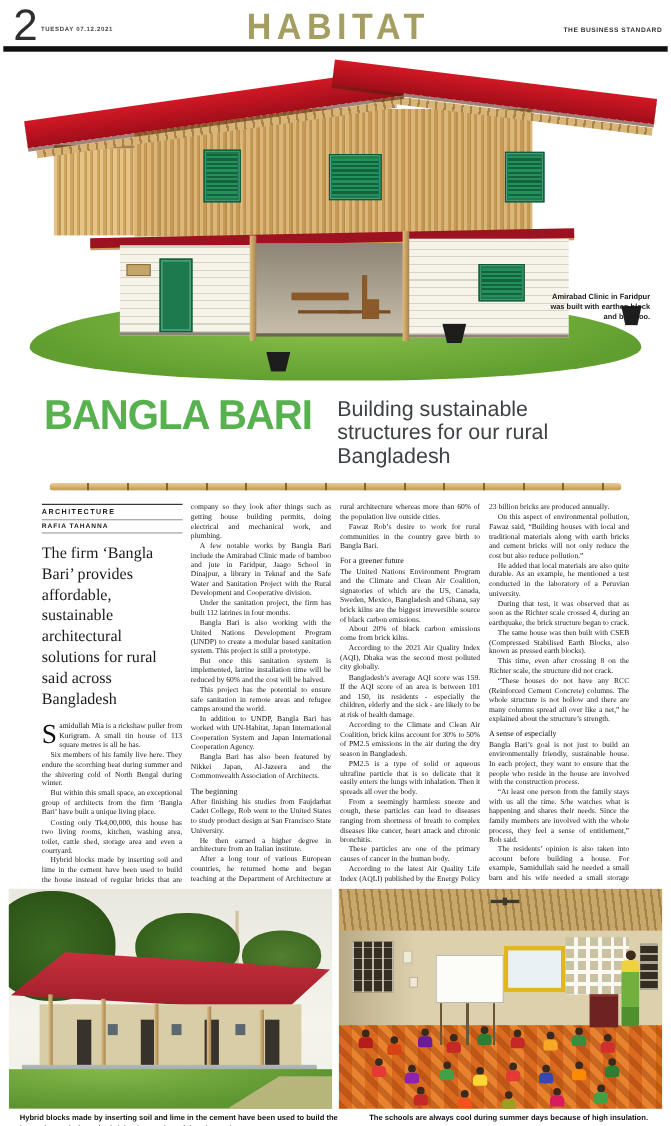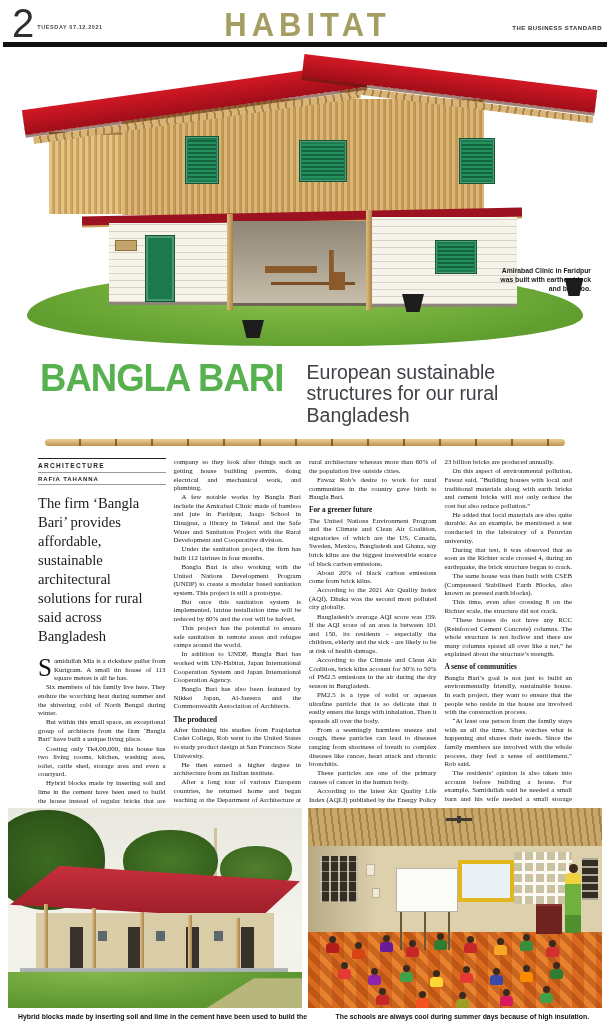--- a/index.html
+++ b/index.html
@@ -73,21 +73,21 @@
   
   .article { display:flex; gap:8px; padding:12px 38px 0; height:358px; overflow:hidden; }
   .col { flex:1; min-width:0; }
   .kicker-box { border-top:1.5px solid #222; margin-bottom:6px; }
   .kicker { font-size:6.5px; font-weight:bold; letter-spacing:1.3px; color:#222; padding:3px 0 2.5px; border-bottom:.5px solid #9a9a9a; }
   .byline { font-size:6px; font-weight:bold; letter-spacing:.9px; color:#222; padding:3px 0 2.5px; border-bottom:.5px solid #9a9a9a; }
   .standfirst { font-family:"Liberation Serif", serif; font-size:14.6px; line-height:1.3; color:#1b1b1b; margin:9px 0 11px; }
   .para { font-family:"Liberation Serif", serif; font-size:6.9px; line-height:8.6px; text-align:justify;
           color:#161616; text-indent:8px; margin-bottom:.5px; }
   .col .para:first-child, .para.drop { text-indent:0; }
-  .subhead { font-family:"Liberation Serif", serif; font-size:7.3px; line-height:1.2; font-weight:bold; margin:4.5px 0 1.5px; color:#111; }
+  .subhead { font-family:"Liberation Serif", serif; font-size:7.3px; line-height:1.2; font-weight:normal; margin:4.5px 0 1.5px; color:#111; }
   .subhead + .para { text-indent:0; }
   .dropcap { float:left; font-family:"Liberation Serif", serif; font-size:25px; line-height:19px; padding:1px 2px 0 0; color:#111; }
 
   
   .photo-strip { display:flex; gap:6px; padding:0 8px; height:200px; margin-top:4px; }
   .photo-school, .photo-class { position:relative; flex:1; overflow:hidden; }
   .photo-school { background:linear-gradient(#e9e8df,#f5f4ec 60%,#eef0e6); }
   .tree { position:absolute; border-radius:48%; }
   .tree1 { left:-18px; top:2px; width:115px; height:100px; background:radial-gradient(#3c6b22,#274b14); }
   .tree2 { left:115px; top:22px; width:95px; height:62px; background:radial-gradient(#477a29,#2e5718); }
@@ -191,21 +191,21 @@
     <div class="furn-chair"></div>
   </div>
   <div class="pot pot1"></div>
   <div class="pot pot2"></div>
   <div class="pot pot3"></div>
   <div class="photo-caption">Amirabad Clinic in Faridpur was built with earthen block and bamboo.</div>
 </div>
 
 <div class="headline-row">
   <div class="headline">BANGLA BARI</div>
-  <div class="subtitle">European sustainable structures for our rural Bangladesh</div>
+  <div class="subtitle">Building sustainable structures for our rural Bangladesh</div>
 </div>
 <div class="bamboo-divider"></div>
 
 <div class="article">
   <div class="col">
     <div class="kicker-box">
       <div class="kicker">ARCHITECTURE</div>
       <div class="byline">RAFIA TAHANNA</div>
     </div>
     <div class="standfirst">The firm ‘Bangla Bari’ provides affordable, sustainable architectural solutions for rural said across Bangladesh</div>
@@ -220,21 +220,21 @@
   <div class="col">
     <div>
         <p class="para">company so they look after things such as getting house building permits, doing electrical and mechanical work, and plumbing.</p>
         <p class="para">A few notable works by Bangla Bari include the Amirabad Clinic made of bamboo and jute in Faridpur, Jaago School in Dinajpur, a library in Teknaf and the Safe Water and Sanitation Project with the Rural Development and Cooperative division.</p>
         <p class="para">Under the sanitation project, the firm has built 112 latrines in four months.</p>
         <p class="para">Bangla Bari is also working with the United Nations Development Program (UNDP) to create a modular based sanitation system. This project is still a prototype.</p>
         <p class="para">But once this sanitation system is implemented, latrine installation time will be reduced by 60% and the cost will be halved.</p>
         <p class="para">This project has the potential to ensure safe sanitation in remote areas and refugee camps around the world.</p>
         <p class="para">In addition to UNDP, Bangla Bari has worked with UN-Habitat, Japan International Cooperation System and Japan International Cooperation Agency.</p>
         <p class="para">Bangla Bari has also been featured by Nikkei Japan, Al-Jazeera and the Commonwealth Association of Architects.</p>
-        <h3 class="subhead">The produced</h3>
+        <h3 class="subhead">The beginning</h3>
         <p class="para">After finishing his studies from Faujdarhat Cadet College, Rob went to the United States to study product design at San Francisco State University.</p>
         <p class="para">He then earned a higher degree in architecture from an Italian institute.</p>
         <p class="para">After a long tour of various European countries, he returned home and began teaching at the Department of Architecture at North South University.</p>
       </div>
   </div>
   <div class="col">
     <div>
         <p class="para">rural architecture whereas more than 60% of the population live outside cities.</p>
         <p class="para">Fawaz Rob’s desire to work for rural communities in the country gave birth to Bangla Bari.</p>
         <h3 class="subhead">For a greener future</h3>
@@ -251,21 +251,21 @@
   </div>
   <div class="col">
     <div>
         <p class="para">23 billion bricks are produced annually.</p>
         <p class="para">On this aspect of environmental pollution, Fawaz said, “Building houses with local and traditional materials along with earth bricks and cement bricks will not only reduce the cost but also reduce pollution.”</p>
         <p class="para">He added that local materials are also quite durable. As an example, he mentioned a test conducted in the laboratory of a Peruvian university.</p>
         <p class="para">During that test, it was observed that as soon as the Richter scale crossed 4, during an earthquake, the brick structure began to crack.</p>
         <p class="para">The same house was then built with CSEB (Compressed Stabilised Earth Blocks, also known as pressed earth blocks).</p>
         <p class="para">This time, even after crossing 8 on the Richter scale, the structure did not crack.</p>
         <p class="para">“These houses do not have any RCC (Reinforced Cement Concrete) columns. The whole structure is not hollow and there are many columns spread all over like a net,” he explained about the structure’s strength.</p>
-        <h3 class="subhead">A sense of communities</h3>
+        <h3 class="subhead">A sense of especially</h3>
         <p class="para">Bangla Bari’s goal is not just to build an environmentally friendly, sustainable house. In each project, they want to ensure that the people who reside in the house are involved with the construction process.</p>
         <p class="para">“At least one person from the family stays with us all the time. S/he watches what is happening and shares their needs. Since the family members are involved with the whole process, they feel a sense of entitlement,” Rob said.</p>
         <p class="para">The residents’ opinion is also taken into account before building a house. For example, Samidullah said he needed a small barn and his wife needed a small storage room.</p>
       </div>
   </div>
 </div>
 
 <div class="photo-strip">
   <div class="photo-school">
     <div class="tree tree1"></div>

